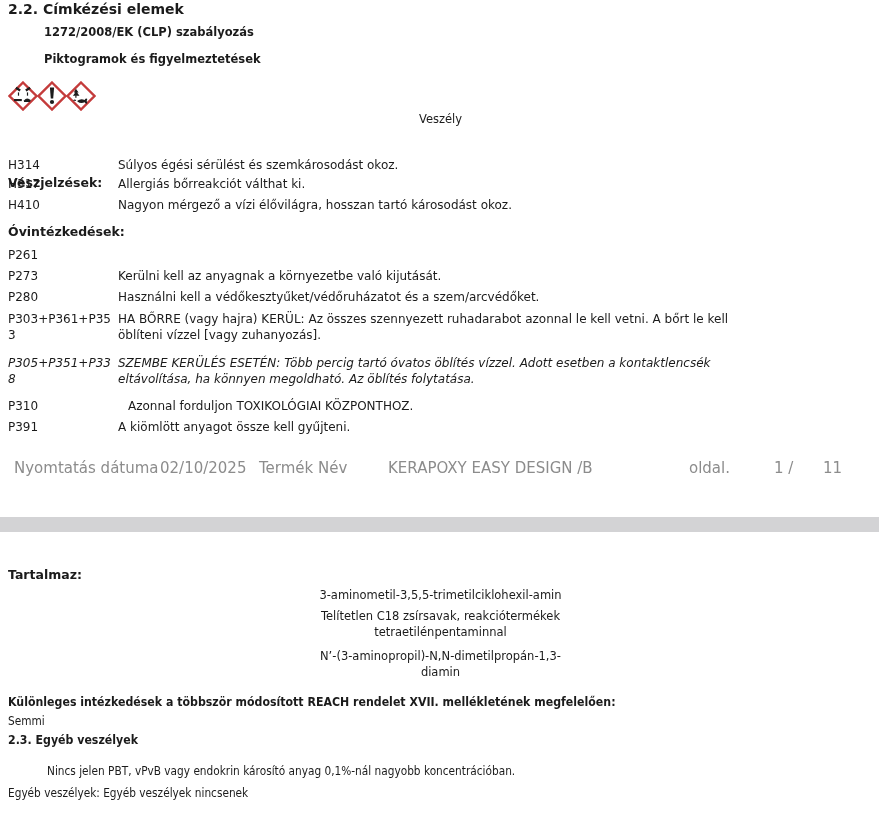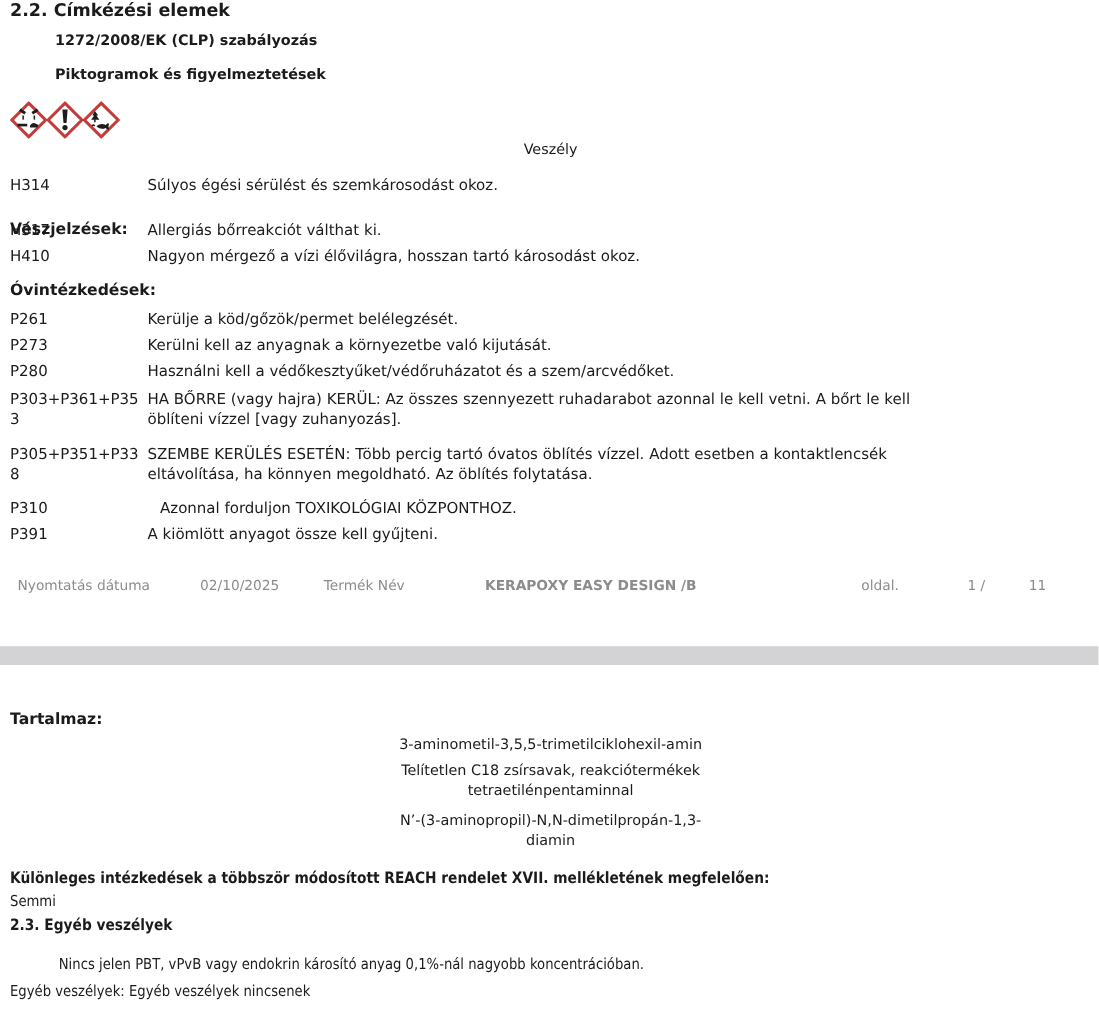--- a/index.html
+++ b/index.html
@@ -16,21 +16,21 @@
   .t-sub   { font-size:11.5px;margin-left:36px; }
   .t-sec   { font-size:12.5px; }
   .small   { font-size:11.5px;text-align:center; }
   .row { display:flex; }
   .code { width:110px; flex:0 0 110px; word-break:break-all; padding-right:4px; }
   .desc { flex:1; white-space:pre-line; }
   .preline { white-space:pre-line; }
   .picto-row { display:flex; align-items:flex-start; }
   .picto { width:30px; height:30px; margin-right:-1px; display:block; }
   .footer { position:absolute; top:461px; left:0; width:879px; height:16px;
-            color:#8c8c8c; font-size:11px;padding-left:36px; }
+            color:#8c8c8c; font-size:15px;padding-left:36px; }
   .footer span { position:absolute; white-space:nowrap; }
   .pagebar { position:absolute; top:517px; left:0; width:879px; height:15px;
              background:#d3d3d5; }
   .cond { display:inline-block; transform:scaleX(0.88); transform-origin:0 50%;
           white-space:nowrap; }
 </style>
 </head>
 <body>
 
 <div class="doc">
@@ -64,70 +64,69 @@
         <path d="M33 26 l9 12 h-5 l8 11 h-22 l8 -11 h-5 z"></path>
         <rect x="31" y="48" width="4" height="8"></rect>
         <path d="M38 66 q11 -9 24 -3 q5 -7 9 -3 l-2 7 l2 7 q-4 4 -9 -3 q-13 6 -24 -3 z"></path>
         <path d="M24 64 q5 -5 10 0 l-2 3 q-3 -3 -6 0 z"></path>
       </g>
     </svg>
   </div>
   <div class="abs small" style="top:112px;">Veszély</div>
 
   <div class="abs b t-sec" style="top:134px;margin-top:41px;">Vészjelzések:</div>
-  <div class="abs row" style="top:141px;">
+  <div class="abs row" style="top:158px;">
     <div class="code">H314</div>
     <div class="desc">Súlyos égési sérülést és szemkárosodást okoz.</div>
   </div>
   <div class="abs row" style="top:177px;">
     <div class="code">H317</div>
     <div class="desc">Allergiás bőrreakciót válthat ki.</div>
   </div>
   <div class="abs row" style="top:198px;">
     <div class="code">H410</div>
     <div class="desc">Nagyon mérgező a vízi élővilágra, hosszan tartó károsodást okoz.</div>
   </div>
 
   <div class="abs b t-sec" style="top:224px;">Óvintézkedések:</div>
   <div class="abs row" style="top:248px;">
     <div class="code">P261</div>
-    <div class="desc">Kerülje a köd/gőzök/permet belélegzését.</div>
   </div>
   <div class="abs row" style="top:269px;">
     <div class="code">P273</div>
     <div class="desc">Kerülni kell az anyagnak a környezetbe való kijutását.</div>
   </div>
   <div class="abs row" style="top:290px;">
     <div class="code">P280</div>
     <div class="desc">Használni kell a védőkesztyűket/védőruházatot és a szem/arcvédőket.</div>
   </div>
   <div class="abs row" style="top:312px;">
     <div class="code">P303+P361+P353</div>
     <div class="desc">HA BŐRRE (vagy hajra) KERÜL: Az összes szennyezett ruhadarabot azonnal le kell vetni. A bőrt le kell
 öblíteni vízzel [vagy zuhanyozás].</div>
   </div>
-  <div class="abs row" style="top:356px;">
+  <div class="abs row" style="top:356px;font-style:italic;">
     <div class="code">P305+P351+P338</div>
     <div class="desc">SZEMBE KERÜLÉS ESETÉN: Több percig tartó óvatos öblítés vízzel. Adott esetben a kontaktlencsék
 eltávolítása, ha könnyen megoldható. Az öblítés folytatása.</div>
   </div>
   <div class="abs row" style="top:399px;gap:10px;">
     <div class="code">P310</div>
     <div class="desc">Azonnal forduljon TOXIKOLÓGIAI KÖZPONTHOZ.</div>
   </div>
   <div class="abs row" style="top:420px;">
     <div class="code">P391</div>
     <div class="desc">A kiömlött anyagot össze kell gyűjteni.</div>
   </div>
 
   <div class="footer">
     <span style="left:14px;">Nyomtatás dátuma</span>
     <span style="left:160px;">02/10/2025</span>
     <span style="left:259px;">Termék Név</span>
-    <span style="left:388px;font-weight:bold;">KERAPOXY EASY DESIGN /B</span>
+    <span style="left:388px;">KERAPOXY EASY DESIGN /B</span>
     <span style="left:689px;">oldal.</span>
     <span style="left:774px;">1 /</span>
     <span style="left:823px;">11</span>
   </div>
 
   <div class="pagebar"></div>
 
   <div class="abs b t-sec" style="top:567px;">Tartalmaz:</div>
   <div class="abs small preline" style="top:588px;">3-aminometil-3,5,5-trimetilciklohexil-amin</div>
   <div class="abs small preline" style="top:609px;">Telítetlen C18 zsírsavak, reakciótermékek

